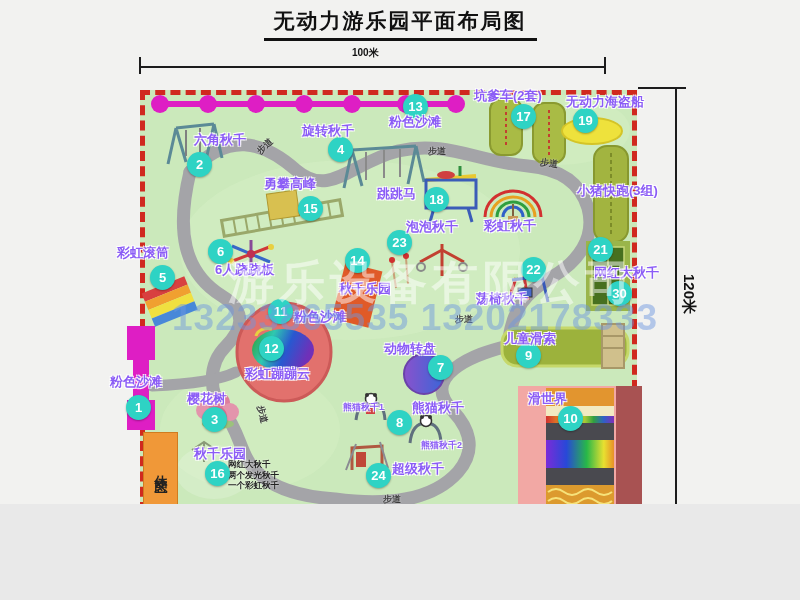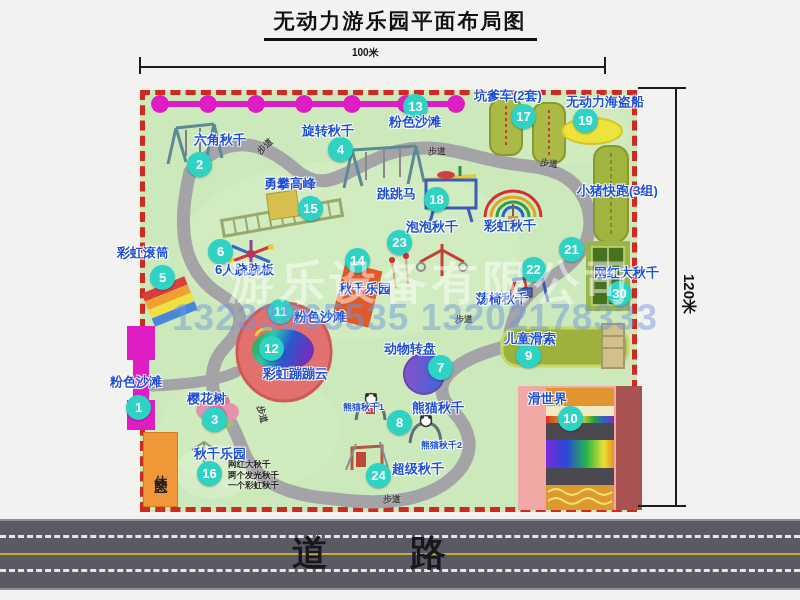--- a/index.html
+++ b/index.html
@@ -1,35 +1,35 @@
 <!DOCTYPE html>
 <html style="--badge: #2ed3c4; --border-red: #d0291f; --map-green: #cbe9bb; --magenta: #de1ec4; --road-gray: #5a5a62; --rest-orange: #f09838;"><head>
 <meta charset="utf-8">
 <style>
   html,body{margin:0;padding:0;background:#e9e9e9;}
-  #page{position:relative;width:800px;height:600px;background:#f2f2f0;overflow:hidden;
+  #page{position:relative;width:800px;height:504px;background:#f2f2f0;overflow:hidden;
         font-family:"Liberation Sans","DejaVu Sans",sans-serif;}
   
   .title-wrap{position:absolute;left:0;top:7px;width:100%;text-align:center;z-index:30;}
   .title{display:inline-block;font-size:21px;font-weight:bold;color:#111;
          border-bottom:3px solid #111;padding:0 10px 3px 10px;letter-spacing:2px;}
   
   .dim{position:absolute;background:#1c1c1c;z-index:25;}
   .dim-label{position:absolute;font-size:10px;font-weight:bold;color:#111;z-index:25;white-space:nowrap;}
   .dim-label.vert{transform:rotate(90deg);transform-origin:0 0;}
   
   #map{position:absolute;left:140px;top:90px;width:497px;height:422px;box-sizing:border-box;
        background:var(--map-green,#cbe9bb);border:5px dashed var(--border-red,#d0291f);z-index:1;}
   #shape-layer{position:absolute;left:0;top:0;z-index:5;pointer-events:none;}
   #anno-layer{position:absolute;left:0;top:0;width:800px;height:600px;z-index:10;}
   .badge{position:absolute;width:25px;height:25px;margin:-13px 0 0 -13px;border-radius:50%;
          background:var(--badge,#2ed3c4);color:#fff;font-weight:bold;font-size:13px;
          display:flex;align-items:center;justify-content:center;
          box-shadow:0 1px 2px rgba(0,0,0,.3);cursor:pointer;}
-  .lbl{position:absolute;font-size:13px;font-weight:bold;color:#1d4ed8;white-space:nowrap;line-height:1.1;
+  .lbl{position:absolute;font-size:13px;font-weight:bold;color:#8b5cf6;white-space:nowrap;line-height:1.1;
        text-shadow:1px 1px 0 rgba(255,255,255,.85),-1px -1px 0 rgba(255,255,255,.85),
                    1px -1px 0 rgba(255,255,255,.85),-1px 1px 0 rgba(255,255,255,.85);}
   .lbl.small{font-size:9px;}
   .walkway-lbl{position:absolute;font-size:9px;font-weight:bold;color:#3a3a3a;white-space:nowrap;
        text-shadow:0 0 2px rgba(255,255,255,.6);}
   #swing-details{position:absolute;left:228px;top:459px;font-size:8.5px;font-weight:bold;
        color:#222;line-height:1.25;text-shadow:0 0 2px rgba(255,255,255,.8);}
   
   #rest-area{position:absolute;left:143px;top:432px;width:35px;height:75px;z-index:9;
        background:var(--rest-orange,#f09838);border:1px solid #d07c20;box-sizing:border-box;
@@ -304,38 +304,38 @@
       <div class="lbl" style="left: 384px; top: 342px;">动物转盘</div>
       <div class="badge" style="left: 400px; top: 423px;">8</div>
       <div class="lbl" style="left: 412px; top: 401px;">熊猫秋千</div>
       <div class="badge" style="left: 529px; top: 356px;">9</div>
       <div class="lbl" style="left: 504px; top: 332px;">儿童滑索</div>
       <div class="badge" style="left: 571px; top: 419px;">10</div>
       <div class="lbl" style="left: 528px; top: 392px;">滑世界</div>
       <div class="badge" style="left: 281px; top: 312px;">11</div>
       <div class="lbl" style="left: 294px; top: 310px;">粉色沙滩</div>
       <div class="badge" style="left: 272px; top: 349px;">12</div>
-      <div class="lbl" style="left: 263px; top: 367px;">彩虹蹦蹦云</div>
+      <div class="lbl" style="left: 245px; top: 367px;">彩虹蹦蹦云</div>
       <div class="badge" style="left: 416px; top: 107px;">13</div>
       <div class="lbl" style="left: 389px; top: 115px;">粉色沙滩</div>
       <div class="badge" style="left: 358px; top: 261px;">14</div>
       <div class="lbl" style="left: 339px; top: 282px;">秋千乐园</div>
       <div class="badge" style="left: 311px; top: 209px;">15</div>
       <div class="lbl" style="left: 264px; top: 177px;">勇攀高峰</div>
-      <div class="badge" style="left: 210px; top: 474px;">16</div>
+      <div class="badge" style="left: 218px; top: 474px;">16</div>
       <div class="lbl" style="left: 194px; top: 447px;">秋千乐园</div>
       <div class="badge" style="left: 524px; top: 117px;">17</div>
       <div class="lbl" style="left: 474px; top: 89px;">坑爹车(2套)</div>
       <div class="badge" style="left: 437px; top: 200px;">18</div>
       <div class="lbl" style="left: 377px; top: 187px;">跳跳马</div>
       <div class="badge" style="left: 586px; top: 121px;">19</div>
       <div class="lbl" style="left: 566px; top: 95px;">无动力海盗船</div>
       <div class="badge" style="left: 620px; top: 294px;">30</div>
       <div class="lbl" style="left: 576px; top: 266px; margin-left: 18px;">网红大秋千</div>
-      <div class="badge" style="left: 572px; top: 213px; margin-top: 24px;">21</div>
+      <div class="badge" style="left: 601px; top: 213px; margin-top: 24px;">21</div>
       <div class="lbl" style="left: 577px; top: 184px;">小猪快跑(3组)</div>
       <div class="badge" style="left: 534px; top: 270px;">22</div>
       <div class="lbl" style="left: 476px; top: 292px;">荡椅秋千</div>
       <div class="badge" style="left: 400px; top: 243px;">23</div>
       <div class="lbl" style="left: 406px; top: 220px;">泡泡秋千</div>
       <div class="badge" style="left: 379px; top: 476px;">24</div>
       <div class="lbl" style="left: 392px; top: 462px;">超级秋千</div>
       <div class="lbl" style="left: 484px; top: 219px;">彩虹秋千</div>
       <div class="lbl small" style="left: 327px; top: 403px; padding-left: 16px;">熊猫秋千1</div>
       <div class="lbl small" style="left: 421px; top: 441px;">熊猫秋千2</div>

